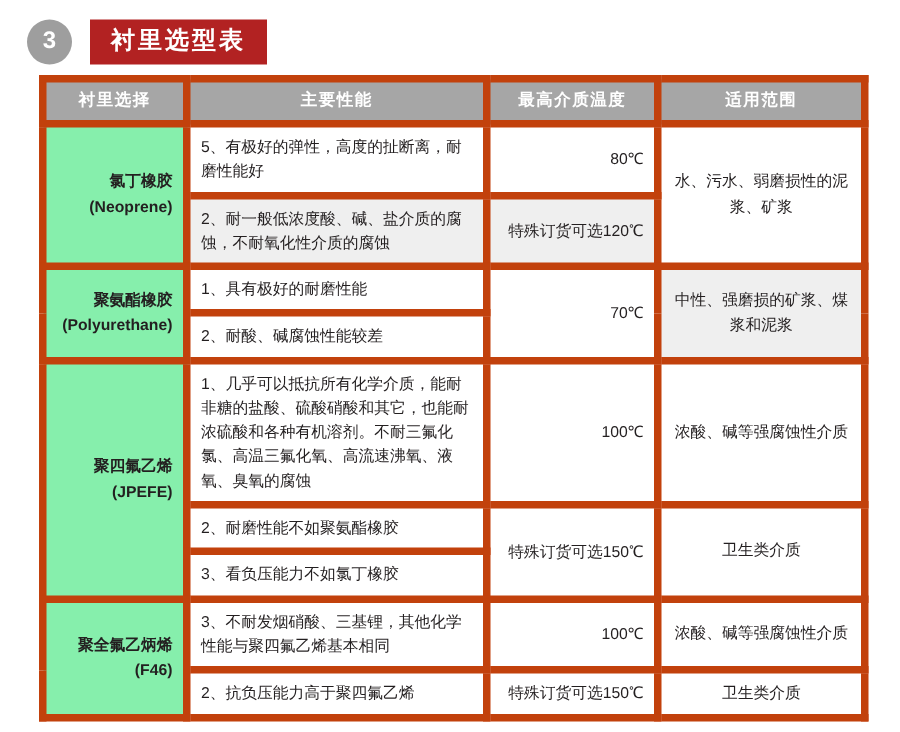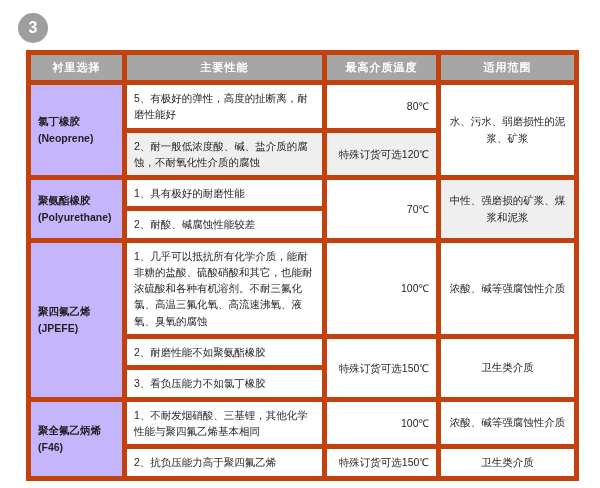--- a/index.html
+++ b/index.html
@@ -84,25 +84,25 @@
     height: 26px;
     letter-spacing: 1px;
     padding: 4px 4px;
   }
   .col-name  { width: 96px; }
   .col-perf  { width: 200px; }
   .col-temp  { width: 114px; }
   .col-scope { width: 138px; }
 
   td.name {
-    text-align: left;
+    text-align: right;
     font-weight: bold;
     font-size: 10.5px;
     line-height: 1.6;
-    background: #c4b5fd;
+    background: #86efac;
   }
   td.perf {
     text-align: left;
     font-size: 10.5px;
   }
   td.temp {
     text-align: right;
     font-size: 10.5px;
   }
   td.scope {
@@ -114,20 +114,21 @@
     background: #efefef;
   }
 </style>
 </head>
 <body>
 
 <div class="page">
 
   <div class="header">
     <div class="badge">3</div>
+    <div class="title-bar">衬里选型表</div>
   </div>
 
   <div class="table-wrap">
     <table class="spec">
       <colgroup>
         <col class="col-name">
         <col class="col-perf">
         <col class="col-temp">
         <col class="col-scope">
       </colgroup>
@@ -184,21 +185,21 @@
         </tr>
         <tr>
           <td class="perf">3、看负压能力不如氯丁橡胶</td>
         </tr>
 
         <tr>
           <td class="name" rowspan="2">
             <div>聚全氟乙炳烯</div>
             <div>(F46)</div>
           </td>
-          <td class="perf">1、不耐发烟硝酸、三基锂，其他化学性能与聚四氟乙烯基本相同</td>
+          <td class="perf">3、不耐发烟硝酸、三基锂，其他化学性能与聚四氟乙烯基本相同</td>
           <td class="temp">100℃</td>
           <td class="scope">浓酸、碱等强腐蚀性介质</td>
         </tr>
         <tr>
           <td class="perf">2、抗负压能力高于聚四氟乙烯</td>
           <td class="temp">特殊订货可选150℃</td>
           <td class="scope">卫生类介质</td>
         </tr>
 
       </tbody>

